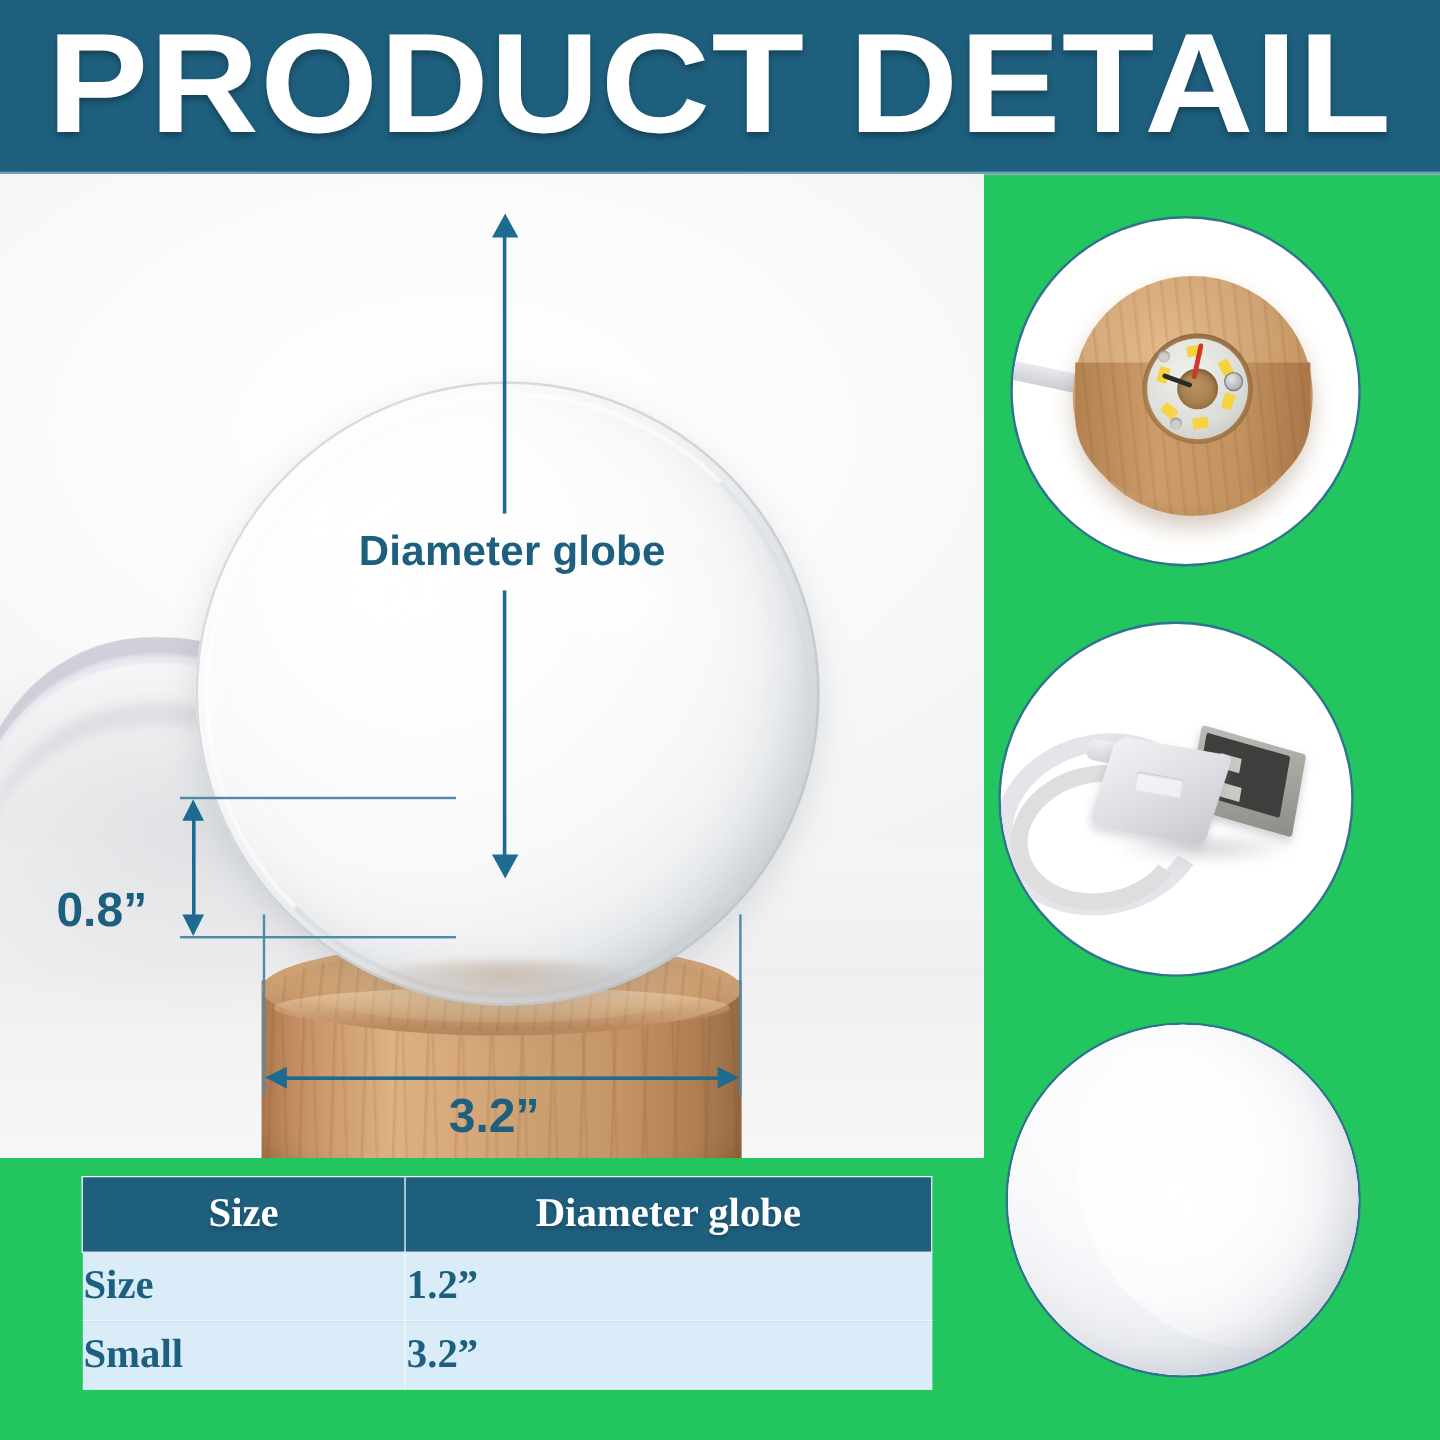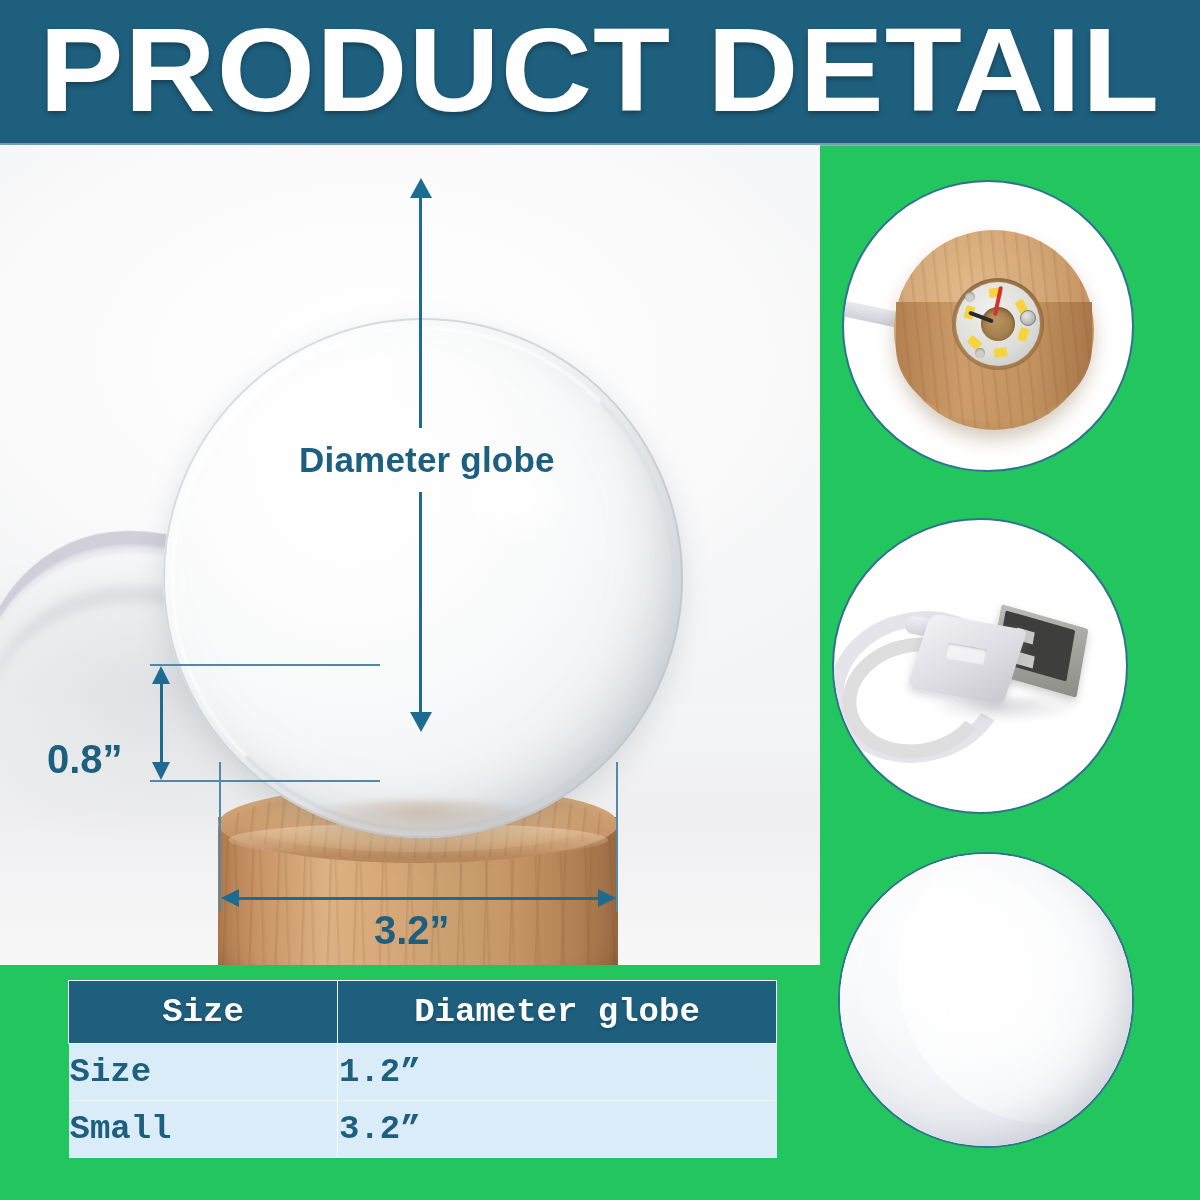--- a/index.html
+++ b/index.html
@@ -626,21 +626,21 @@
   
   .size-table {
     position: absolute;
     left: 68px;
     top: 980px;
     width: 702px;
     border-collapse: collapse;
     table-layout: fixed;
   }
   .size-table th, .size-table td {
-    font-family: Liberation Mono, monospace;
+    font-family: Liberation Serif, serif;
     font-weight: bold;
   }
   .size-table thead th {
     background: #1e5f7e;
     color: #ffffff;
     font-size: 34px;
     height: 60px;
     border: 1px solid #ffffff;
     text-shadow: 0 2px 3px rgba(0,0,0,.22);
   }

